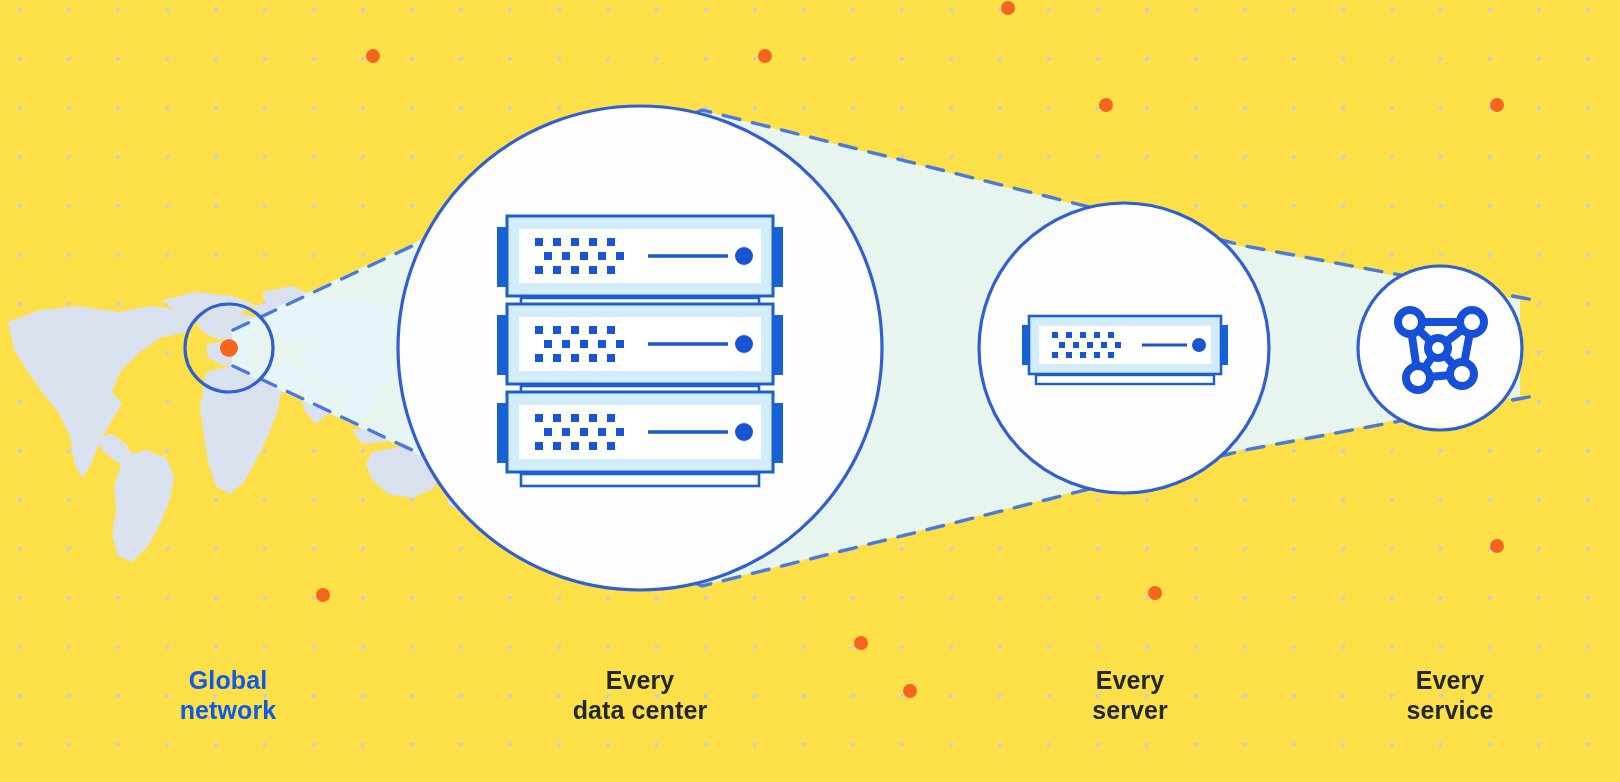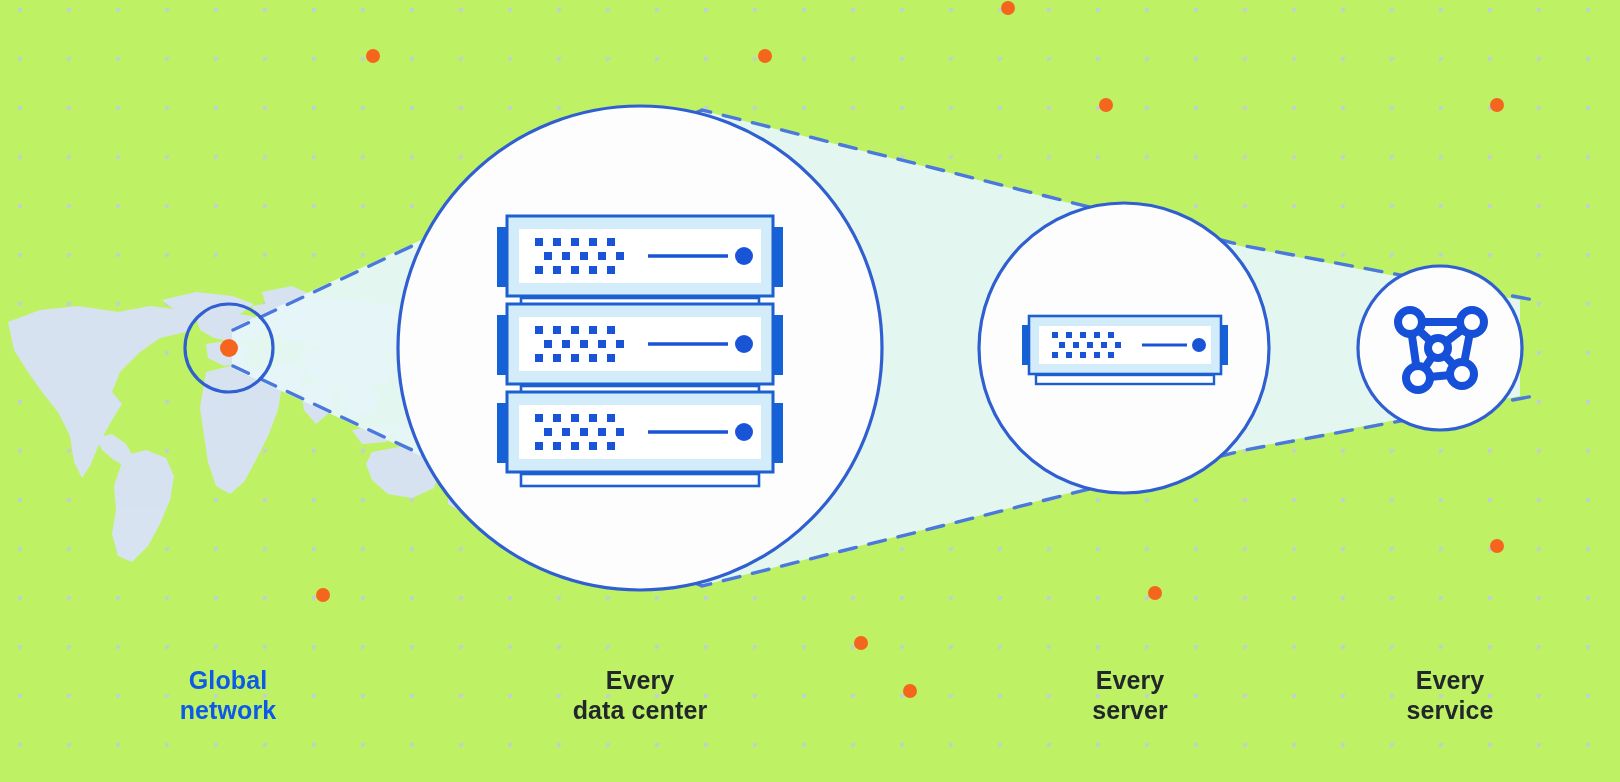--- a/index.html
+++ b/index.html
@@ -5,21 +5,21 @@
   html, body {
     margin: 0;
     padding: 0;
     background: #ffffff;
   }
   #stage {
     position: relative;
     width: 1620px;
     height: 782px;
     overflow: hidden;
-    background: #bef264;
+    background: #fde047;
     font-family: "Liberation Sans", sans-serif;
   }
   #stage svg.layer {
     position: absolute;
     top: 0;
     left: 0;
     width: 1620px;
     height: 782px;
     display: block;
   }

